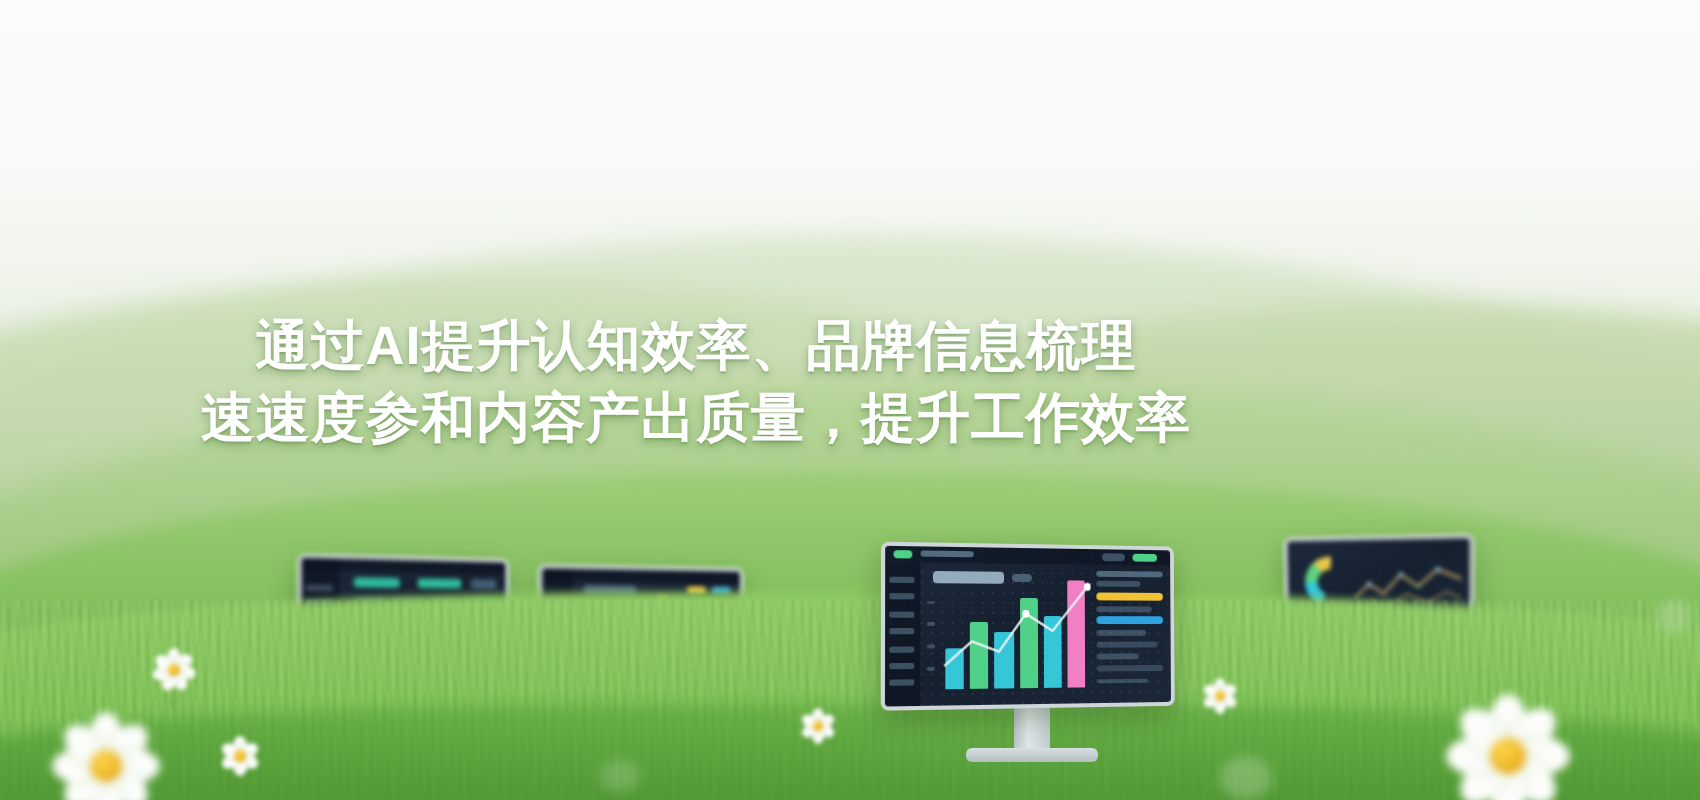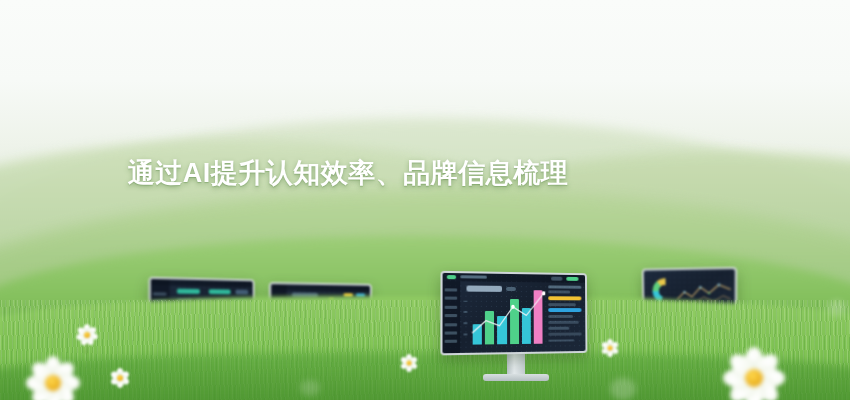--- a/index.html
+++ b/index.html
@@ -159,20 +159,21 @@
   <div class="sky"></div>
   <div class="hill hill-a"></div>
   <div class="hill hill-b"></div>
   <div class="hill hill-c"></div>
   <div class="hill hill-d"></div>
   <div class="meadow-mid"></div>
 
 
   <div class="subtitle">
     <span class="ln">通过AI提升认知效率、品牌信息梳理</span>
+    <span class="ln">速速度参和内容产出质量，提升工作效率</span>
   </div>
 
   <div class="monitor" style="left:150px; top:278px; width:108px;">
     <div class="screen blur-sm" style="width:108px; height:62px; transform:perspective(240px) rotateY(11deg) rotateX(2deg);">
       <div class="grid-dots"></div>
       <div class="topbar"></div>
       <div class="sb" style="width:17%;">
         <i style="top:22%"></i>
           <i style="top:34%"></i>
           <i style="top:46%"></i>

